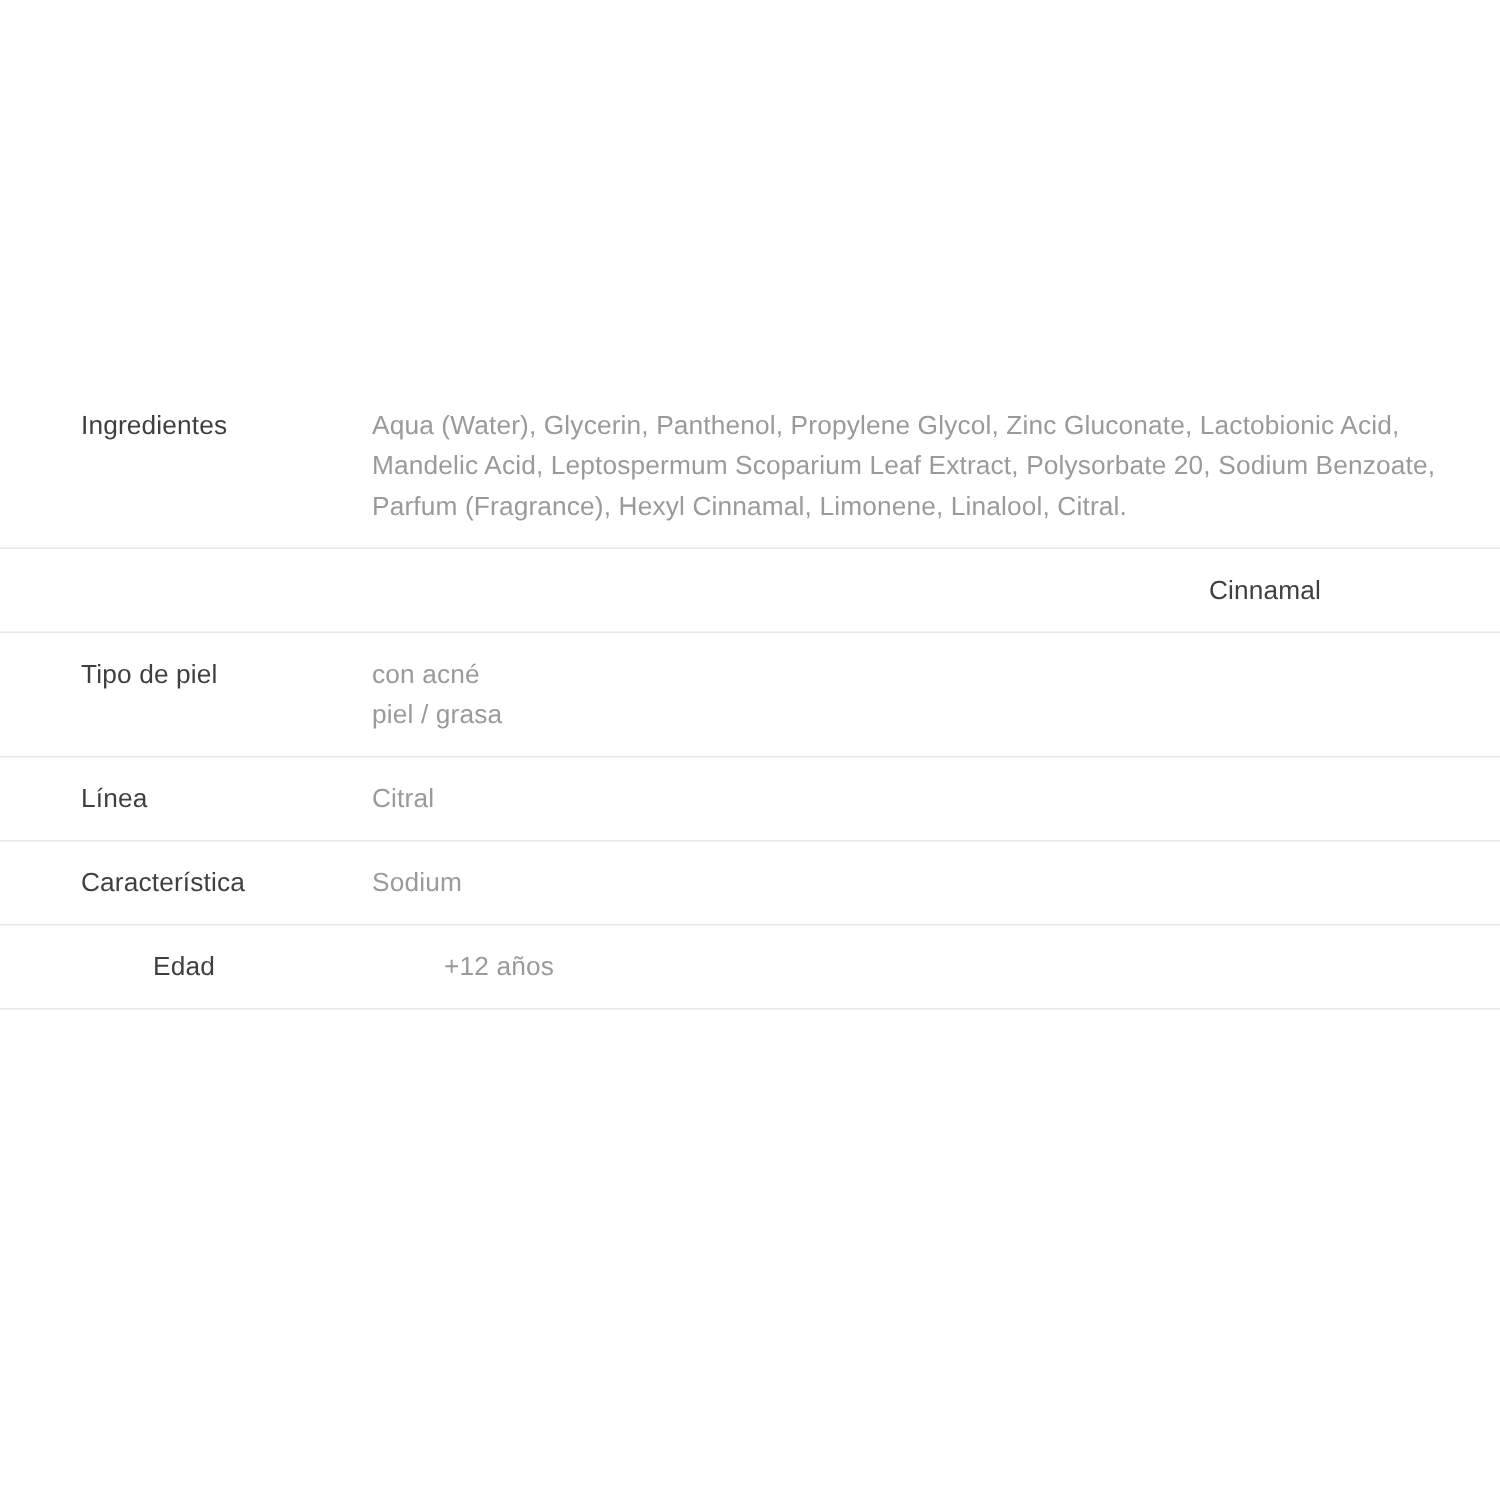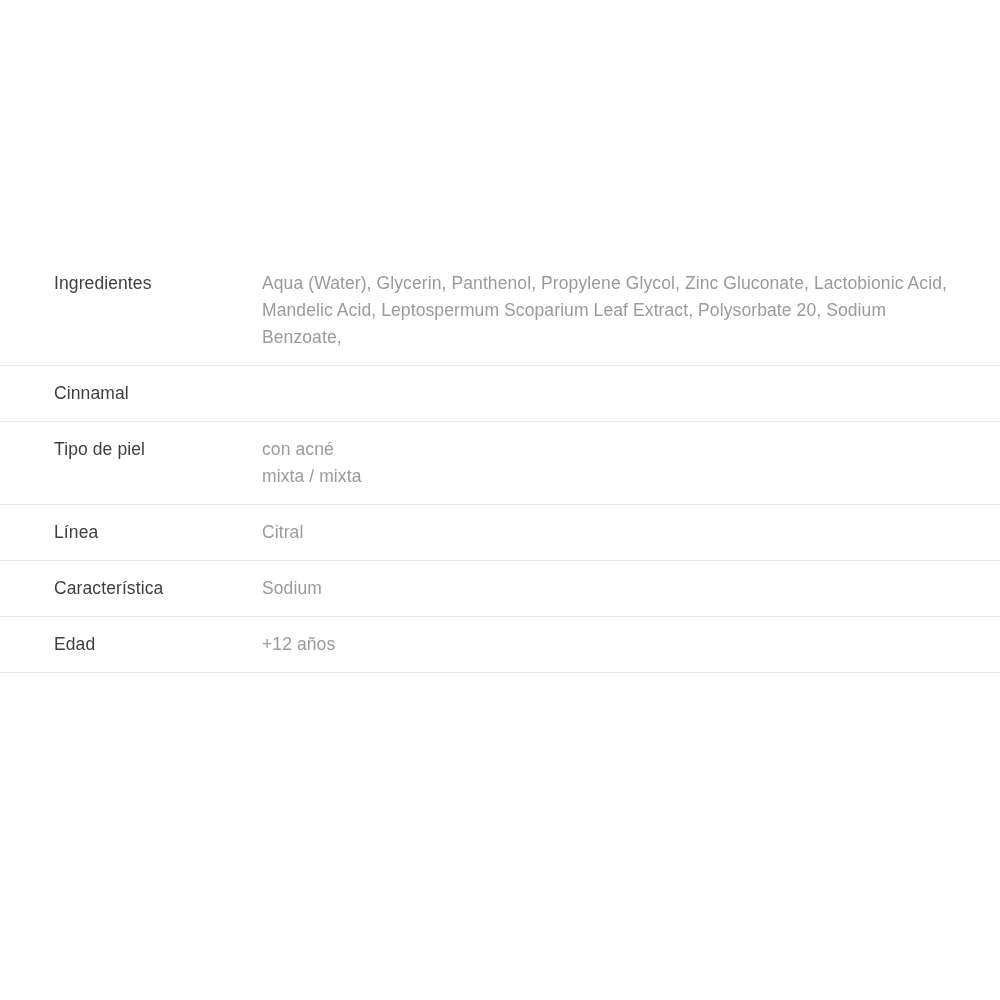--- a/index.html
+++ b/index.html
@@ -28,27 +28,29 @@
     left: 0px;
     width: 1000px;
   }
 
   .spec-row {
     display: flex;
     align-items: flex-start;
     border-top: 1px solid #e8e8e8;
     padding: 14px 0 14px 0;
     box-sizing: border-box;
+    justify-content: flex-end;
   }
   .spec-row.first {
     border-top: none;
     padding-top: 12px;
   }
   .spec-row.last {
     border-bottom: 1px solid #e8e8e8;
+    padding-left: 48px;
   }
 
   .spec-label {
     flex: 0 0 248px;
     padding-left: 54px;
     box-sizing: border-box;
     color: #3f3f3f;
     font-size: 17.5px;
     line-height: 27px;
     font-weight: 400;
@@ -56,51 +58,51 @@
   }
 
   .spec-value {
     flex: 1 1 auto;
     padding-right: 30px;
     color: #9a9a9a;
     font-size: 17.5px;
     line-height: 27px;
     font-weight: 400;
     letter-spacing: 0.1px;
-    margin-left: 14px;
   }
 
   .spec-value .line {
     display: block;
   }
 </style>
 </head>
 <body>
 
 <div class="page">
 
   <div class="spec-table">
 
     <div class="spec-row first">
       <div class="spec-label">Ingredientes</div>
       <div class="spec-value">
         <span class="line">Aqua (Water), Glycerin, Panthenol, Propylene Glycol, Zinc Gluconate, Lactobionic Acid,</span>
         <span class="line">Mandelic Acid, Leptospermum Scoparium Leaf Extract, Polysorbate 20, Sodium Benzoate,</span>
+        <span class="line">Parfum (Fragrance), Hexyl Cinnamal, Limonene, Linalool, Citral.</span>
       </div>
     </div>
 
     <div class="spec-row">
       <div class="spec-label">Cinnamal</div>
     </div>
 
     <div class="spec-row">
       <div class="spec-label">Tipo de piel</div>
       <div class="spec-value">
         <span class="line">con acné</span>
-        <span class="line">mixta / mixta</span>
+        <span class="line">piel / grasa</span>
       </div>
     </div>
 
     <div class="spec-row">
       <div class="spec-label">Línea</div>
       <div class="spec-value">
         <span class="line">Citral</span>
       </div>
     </div>
 

